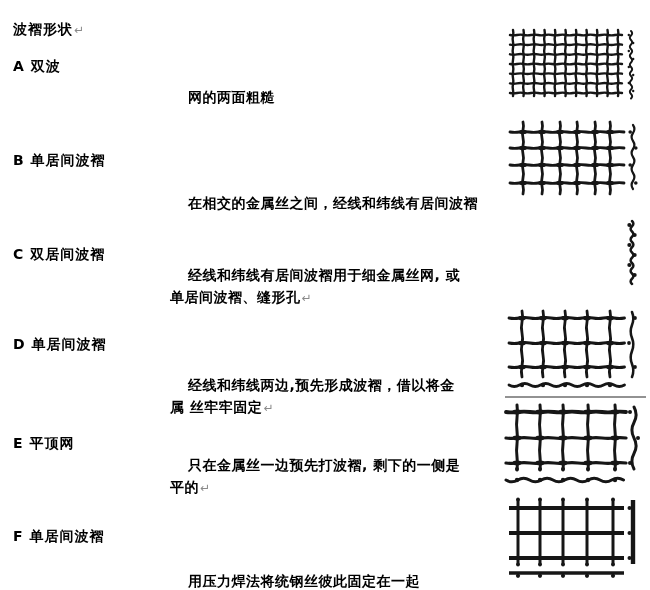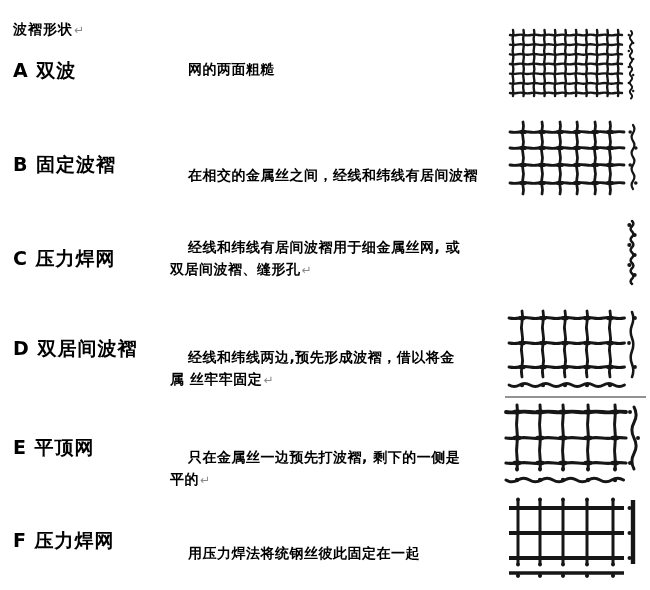--- a/index.html
+++ b/index.html
@@ -3,55 +3,55 @@
 <meta charset="utf-8">
 <style>
   html,body{margin:0;padding:0;}
   body{
     width:650px;height:590px;position:relative;overflow:hidden;
     background:#ffffff;color:#000;
     font-family:"DejaVu Sans","Liberation Sans",sans-serif;
   }
   .abs{position:absolute;}
   .doc-title{left:13px;top:8px;font-size:14px;font-weight:bold;letter-spacing:1px;white-space:nowrap;margin-top:13px;}
-  .row-label{left:13px;font-size:19px;font-weight:bold;letter-spacing:1px;white-space:nowrap;}
+  .row-label{left:13px;font-size:14px;font-weight:bold;letter-spacing:1px;white-space:nowrap;}
   .row-desc{
     left:170px;width:340px;font-size:14px;font-weight:bold;letter-spacing:0.5px;
-    line-height:22px;text-indent:18px;white-space:pre-line;
+    line-height:22px;text-indent:18px;white-space:pre-line;margin-top:28px;
   }
   .pmark{color:#8a8a8a;font-weight:normal;font-size:12px;margin-left:1px;letter-spacing:0;}
   .fig{position:absolute;}
   .fig svg{display:block;}
 </style>
 </head>
 <body>
 
 <div class="abs doc-title">
   <span>波褶形状</span><span class="pmark">↵</span>
 </div>
 
 <div class="abs row-label" style="top:58px">A 双波</div>
 <div class="abs row-desc" style="top:58px"><span>网的两面粗糙</span></div>
 
-<div class="abs row-label" style="top:152px">B 固定波褶</div>
+<div class="abs row-label" style="top:152px">B 单居间波褶</div>
 <div class="abs row-desc" style="top:164px"><span>在相交的金属丝之间，经线和纬线有居间波褶</span></div>
 
-<div class="abs row-label" style="top:246px">C 压力焊网</div>
+<div class="abs row-label" style="top:246px">C 双居间波褶</div>
 <div class="abs row-desc" style="top:236px"><span>经线和纬线有居间波褶用于细金属丝网, 或
-双居间波褶、缝形孔</span><span class="pmark">↵</span></div>
-
-<div class="abs row-label" style="top:336px">D 双居间波褶</div>
+单居间波褶、缝形孔</span><span class="pmark">↵</span></div>
+
+<div class="abs row-label" style="top:336px">D 单居间波褶</div>
 <div class="abs row-desc" style="top:346px"><span>经线和纬线两边,预先形成波褶，借以将金
 属 丝牢牢固定</span><span class="pmark">↵</span></div>
 
 <div class="abs row-label" style="top:435px">E 平顶网</div>
-<div class="abs row-desc" style="top:446px"><span>只在金属丝一边预先打波褶, 剩下的一侧是
+<div class="abs row-desc" style="top:426px"><span>只在金属丝一边预先打波褶, 剩下的一侧是
 平的</span><span class="pmark">↵</span></div>
 
-<div class="abs row-label" style="top:528px">F 压力焊网</div>
+<div class="abs row-label" style="top:528px">F 单居间波褶</div>
 <div class="abs row-desc" style="top:542px"><span>用压力焊法将统钢丝彼此固定在一起</span></div>
 
 <div class="fig" id="figA" style="left:505px;top:26px;width:145px;height:78px" aria-label="dense double-crimp woven wire mesh with crimped side profile">
     <svg width="145" height="78" viewBox="0 0 145 78">
       <path d="M 8 4 q 0.70 3.00 0 6.00 q -0.70 3.00 0 6.00 q 0.70 3.00 0 6.00 q -0.70 3.00 0 6.00 q 0.70 3.00 0 6.00 q -0.70 3.00 0 6.00 q 0.70 3.00 0 6.00 q -0.70 3.00 0 6.00 q 0.70 3.00 0 6.00 q -0.70 3.00 0 6.00 q 0.70 3.00 0 6.00" fill="none" stroke="#161616" stroke-width="2.4" stroke-linecap="round"></path>
       <path d="M 18.5 4 q 0.70 3.00 0 6.00 q -0.70 3.00 0 6.00 q 0.70 3.00 0 6.00 q -0.70 3.00 0 6.00 q 0.70 3.00 0 6.00 q -0.70 3.00 0 6.00 q 0.70 3.00 0 6.00 q -0.70 3.00 0 6.00 q 0.70 3.00 0 6.00 q -0.70 3.00 0 6.00 q 0.70 3.00 0 6.00" fill="none" stroke="#161616" stroke-width="2.4" stroke-linecap="round"></path>
       <path d="M 29 4 q 0.70 3.00 0 6.00 q -0.70 3.00 0 6.00 q 0.70 3.00 0 6.00 q -0.70 3.00 0 6.00 q 0.70 3.00 0 6.00 q -0.70 3.00 0 6.00 q 0.70 3.00 0 6.00 q -0.70 3.00 0 6.00 q 0.70 3.00 0 6.00 q -0.70 3.00 0 6.00 q 0.70 3.00 0 6.00" fill="none" stroke="#161616" stroke-width="2.4" stroke-linecap="round"></path>
       <path d="M 39.5 4 q 0.70 3.00 0 6.00 q -0.70 3.00 0 6.00 q 0.70 3.00 0 6.00 q -0.70 3.00 0 6.00 q 0.70 3.00 0 6.00 q -0.70 3.00 0 6.00 q 0.70 3.00 0 6.00 q -0.70 3.00 0 6.00 q 0.70 3.00 0 6.00 q -0.70 3.00 0 6.00 q 0.70 3.00 0 6.00" fill="none" stroke="#161616" stroke-width="2.4" stroke-linecap="round"></path>
       <path d="M 50 4 q 0.70 3.00 0 6.00 q -0.70 3.00 0 6.00 q 0.70 3.00 0 6.00 q -0.70 3.00 0 6.00 q 0.70 3.00 0 6.00 q -0.70 3.00 0 6.00 q 0.70 3.00 0 6.00 q -0.70 3.00 0 6.00 q 0.70 3.00 0 6.00 q -0.70 3.00 0 6.00 q 0.70 3.00 0 6.00" fill="none" stroke="#161616" stroke-width="2.4" stroke-linecap="round"></path>
       <path d="M 60.5 4 q 0.70 3.00 0 6.00 q -0.70 3.00 0 6.00 q 0.70 3.00 0 6.00 q -0.70 3.00 0 6.00 q 0.70 3.00 0 6.00 q -0.70 3.00 0 6.00 q 0.70 3.00 0 6.00 q -0.70 3.00 0 6.00 q 0.70 3.00 0 6.00 q -0.70 3.00 0 6.00 q 0.70 3.00 0 6.00" fill="none" stroke="#161616" stroke-width="2.4" stroke-linecap="round"></path>

